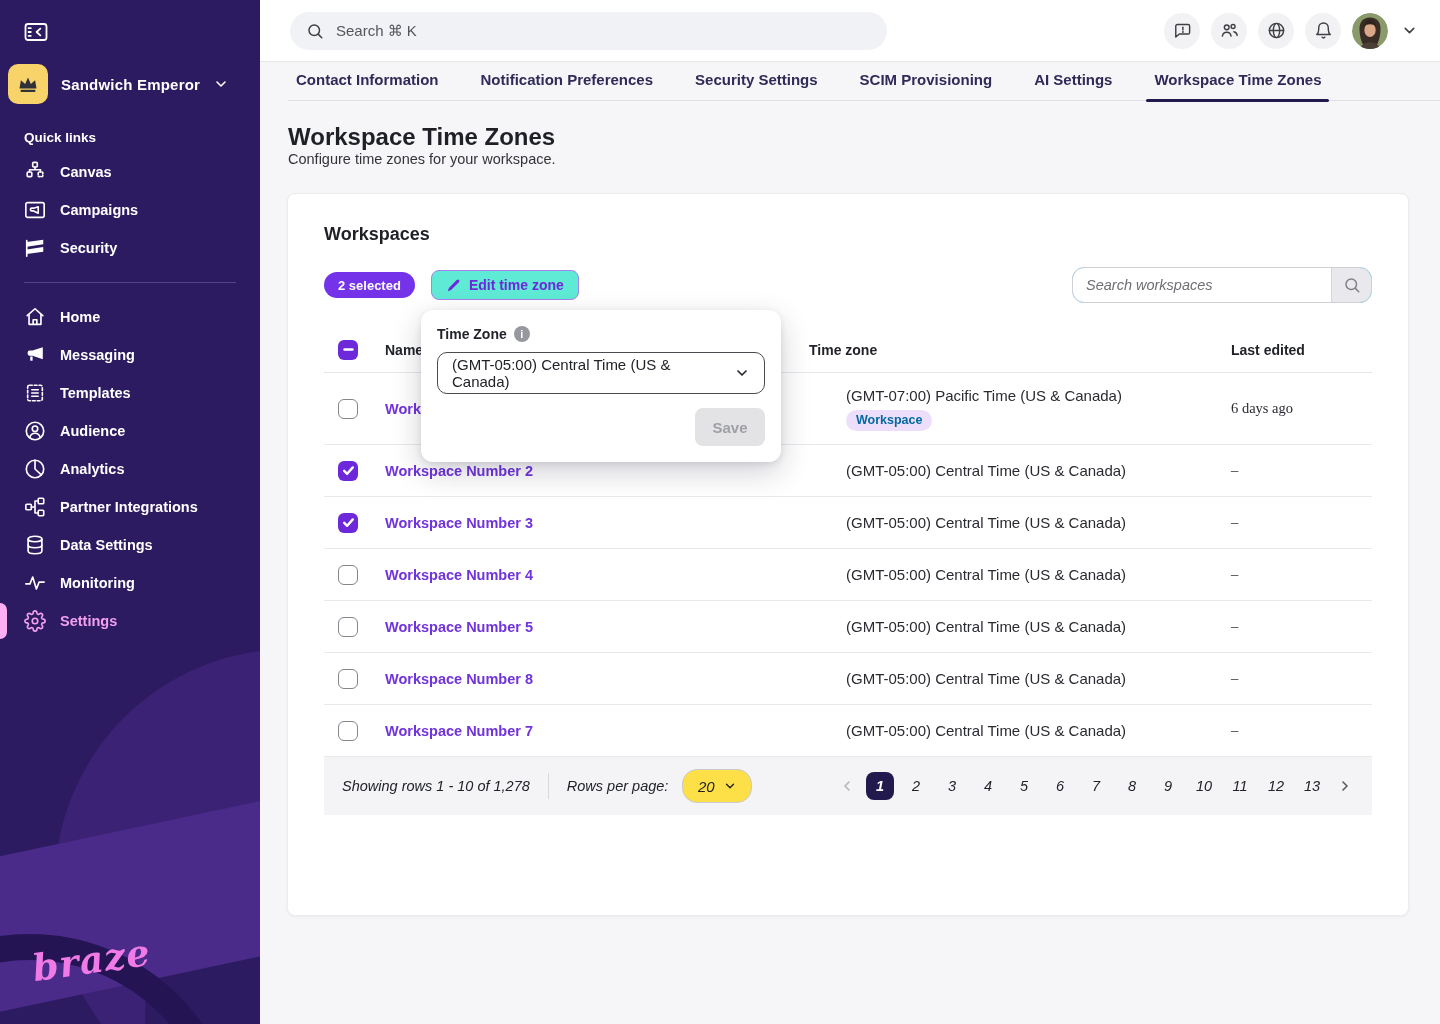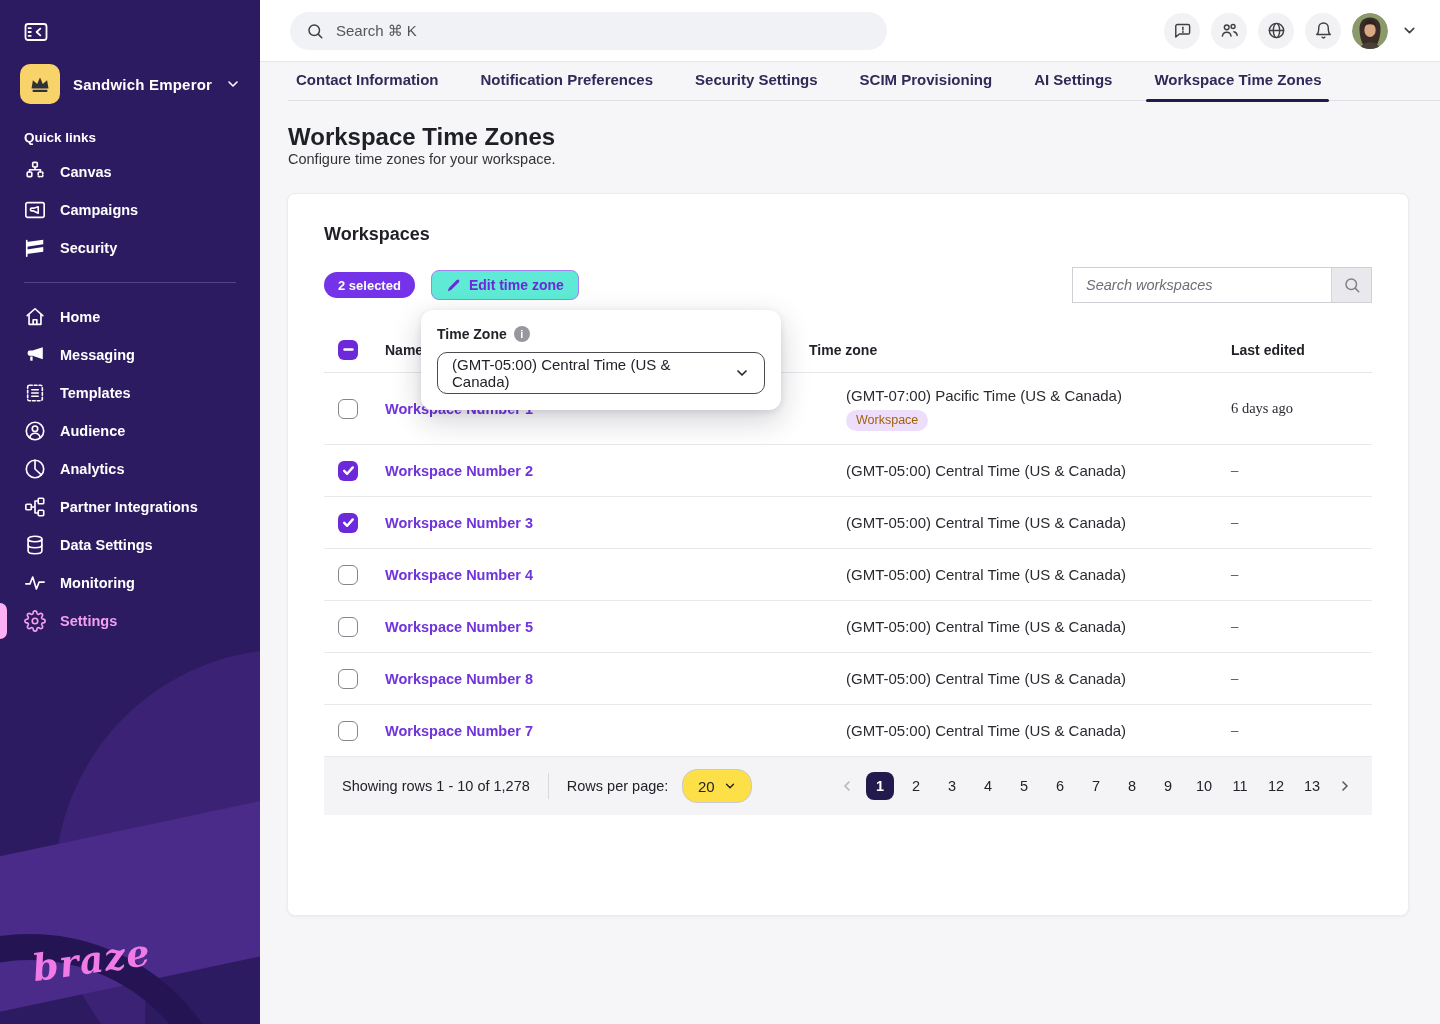--- a/index.html
+++ b/index.html
@@ -11,21 +11,21 @@
   }
   .app { display:flex; width:1440px; height:1024px; }
 
   
   .sidebar {
     position:relative; width:260px; height:1024px; flex-shrink:0;
     background:#2d1b62; color:#fff; overflow:hidden; z-index:20;
   }
   .collapse-btn { margin:20px 0 0 22px; width:28px; height:24px; color:#fff; cursor:pointer; }
   .collapse-btn svg { width:100%; height:100%; }
-  .ws-selector { display:flex; align-items:center; gap:13px; margin:20px 0 0 20px; cursor:pointer; }
+  .ws-selector { display:flex; align-items:center; gap:13px; margin:20px 0 0 8px; cursor:pointer; }
   .ws-logo { width:40px; height:40px; border-radius:10px; background:#f8d36a; color:#2f3137;
              display:flex; align-items:center; justify-content:center; }
   .ws-logo svg { width:24px; height:24px; }
   .ws-name { font-weight:bold; font-size:15px; letter-spacing:.2px; }
   .ws-chev { color:#fff; width:16px; height:16px; }
   .ws-chev svg { width:16px; height:16px; }
   .section-label { margin:26px 0 8px 24px; font-size:13.5px; font-weight:bold; }
   .nav-item { position:relative; display:flex; align-items:center; gap:14px; height:38px;
               padding-left:24px; font-size:14.5px; font-weight:bold; cursor:pointer; }
   .nav-item .icon { width:22px; height:22px; display:flex; flex-shrink:0; }
@@ -82,47 +82,47 @@
           box-shadow:0 1px 3px rgba(20,20,40,.05); padding:30px 36px 0; }
   .card-heading { font-size:18px; font-weight:bold; color:#1e2026; }
   .controls { position:relative; margin-top:22px; height:36px; display:flex; align-items:center; gap:16px; }
   .sel-pill { height:26px; padding:0 14px; border-radius:13px; background:#7433e8;
               color:#fff; font-size:13px; font-weight:bold; display:flex; align-items:center; }
   .edit-btn { height:30px; padding:0 14px; border:1px solid #a581f2; border-radius:8px;
               background:#5eead4; color:#6d28d9; font-size:14px; font-weight:bold;
               display:flex; align-items:center; gap:8px; cursor:pointer; }
   .edit-btn .icon svg { width:15px; height:15px; display:block; }
   .ws-search { position:absolute; right:0; top:0; width:300px; height:36px;
-               border:1px solid #cfd0d5; border-radius:0; background:#0ea5e9;
+               border:1px solid #cfd0d5; border-radius:12px; background:#0ea5e9;
                display:flex; overflow:hidden; }
   .ws-search input { flex:1; border:0; outline:0; padding:0 13px;
                      font:italic 14.5px "Liberation Sans", sans-serif; color:#3c3d42; }
   .ws-search input::placeholder { color:#6e6f75; opacity:1; }
   .ws-search .search-btn { width:40px; background:#e9e9ed; border-left:1px solid #d6d6da;
                            color:#808187; display:flex; align-items:center; justify-content:center; cursor:pointer; }
   .ws-search .search-btn svg { width:18px; height:18px; }
 
   .table { margin-top:24px; }
   .thead, .trow { display:grid; grid-template-columns:61px 424px 422px 1fr; align-items:center; }
   .thead { height:46px; border-bottom:1px solid #e6e6e9; font-size:14px; font-weight:bold; color:#212329; }
   .trow { height:52px; border-bottom:1px solid #e9e9ec; font-size:15px; color:#2a2b31; }
   .trow.tall { height:72px; }
   .cb { width:20px; height:20px; margin-left:14px; border-radius:6px; cursor:pointer;
         display:flex; align-items:center; justify-content:center; }
   .cb.un { border:1.5px solid #85868c; background:#fff; }
   .cb.checked, .cb.ind { background:#6d28d9; color:#fff; }
   .cb svg { width:13px; height:13px; display:block; }
   .ws-link { color:#7033dc; font-weight:bold; font-size:14.5px; cursor:pointer; }
   .tz-cell { display:flex; flex-direction:column; gap:6px; align-items:flex-start;margin-left:37px; }
-  .badge { height:21px; padding:0 10px; border-radius:11px; background:#eddffc; color:#a16207;
-           font-size:12.5px; font-weight:normal; display:flex; align-items:center; }
+  .badge { height:21px; padding:0 10px; border-radius:11px; background:#eddffc; color:#0369a1;
+           font-size:12.5px; font-weight:bold; display:flex; align-items:center; }
   .last-cell { font-size:14.5px;font-family:Liberation Serif, serif; }
 
   .tfoot { height:58px; background:#f4f4f6; display:flex; align-items:center;
-           font-size:14.5px; color:#212329; padding:0 10px 0 18px; }
+           font-size:14.5px; color:#212329; padding:0 10px 0 18px;font-style:italic; }
   .vdiv { width:1px; height:26px; background:#d9d9dd; margin:0 18px; }
   .rpp-select { margin-left:14px; width:70px; height:34px; border:1px solid #c9c9ce;
                 border-radius:15px; background:#fde047; display:flex; align-items:center;
                 justify-content:center; gap:8px; font-size:15px; cursor:pointer; color:#212329; }
   .rpp-select svg { width:14px; height:14px; }
   .pager { margin-left:auto; margin-right:6px; display:flex; align-items:center; gap:8px; }
   .page { min-width:28px; height:28px; padding:0 2px; border-radius:8px; cursor:pointer;
           display:flex; align-items:center; justify-content:center; font-size:14.5px; color:#212329; }
   .page.active { background:#221a4d; color:#fff; font-weight:bold; }
   .pchev { width:22px; height:28px; display:flex; align-items:center; justify-content:center; cursor:pointer; }
@@ -528,17 +528,20 @@
             <span class="info-dot">i</span>
           </div>
           <div class="tz-select">
             <span>(GMT-05:00) Central Time (US &amp; Canada)</span>
             <span class="chev">
               <svg viewBox="0 0 24 24" fill="none" stroke="currentColor" stroke-width="2.6" stroke-linecap="round" stroke-linejoin="round">
                   <polyline points="6 9 12 15 18 9"></polyline>
                 </svg>
             </span>
           </div>
+          <div class="save-row">
+            <button class="save-btn" disabled="">Save</button>
+          </div>
         </div>
       </section>
     </div>
   </div>
 </div>
 
 </body></html>

